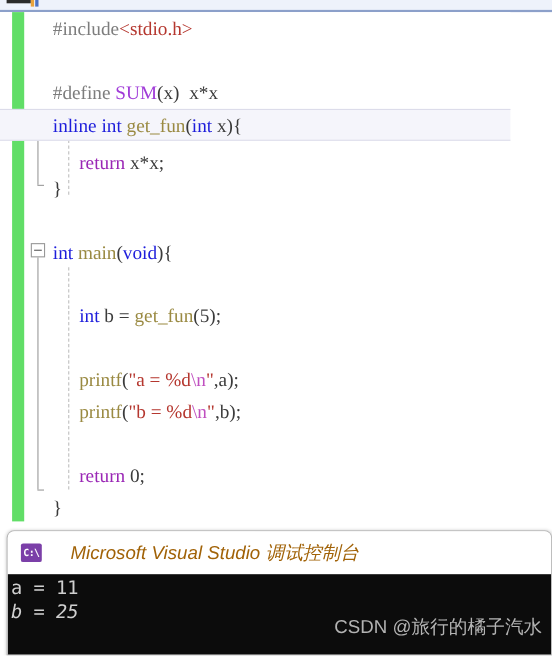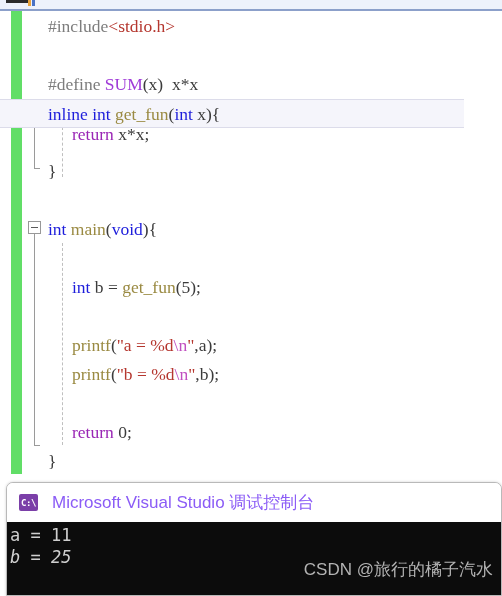--- a/index.html
+++ b/index.html
@@ -140,24 +140,25 @@
     border-radius: 2px;
     display: flex; align-items: center; justify-content: center;
     color: #ffffff;
     font-family: "DejaVu Sans Mono", monospace;
     font-size: 9px;
     font-weight: bold;
     letter-spacing: -0.5px;
     flex: none;
   }
   #console-title {
-    margin-left: 14px;
+    margin-left: 26px;
     font-family: "Liberation Sans", sans-serif;
     font-size: 17px;
-    color: #8b5cf6;
+    color: #a16207;
+    font-style: italic;
   }
   #console-body {
     position: absolute;
     left: 0; top: 39px;
     width: 100%; height: 75px;
     background: #0c0c0c;
     overflow: hidden;
   }
   .console-line {
     position: absolute;
@@ -206,21 +207,21 @@
   <div id="code">
 
     <div class="line" style="top:1px;"><span class="t-pre">#include</span><span class="t-hdr">&lt;stdio.h&gt;</span></div>
 
     <div class="line" style="top:30px;"></div>
 
     <div class="line line-highlight" style="top:88px;"><span class="t-kw">inline</span><span class="t-plain"> </span><span class="t-kw">int</span><span class="t-plain"> </span><span class="t-fn">get_fun</span><span class="t-plain">(</span><span class="t-kw">int</span><span class="t-plain"> </span><span class="t-plain">x</span><span class="t-plain">){</span></div>
 
     <div class="line" style="top:59px;"><span class="t-pre">#define</span><span class="t-plain"> </span><span class="t-macro">SUM</span><span class="t-plain">(x)</span><span class="t-plain">  </span><span class="t-plain">x*x</span></div>
 
-    <div class="line" style="top:109px; padding-left:72px;"><span class="t-ctrl">return</span><span class="t-plain"> </span><span class="t-plain">x*x</span><span class="t-plain">;</span></div>
+    <div class="line" style="top:123px; padding-left:72px;"><span class="t-ctrl">return</span><span class="t-plain"> </span><span class="t-plain">x*x</span><span class="t-plain">;</span></div>
 
     <div class="line" style="top:146px;"><span class="t-plain">}</span></div>
 
     <div class="line" style="top:175px;"></div>
 
     <div class="line" style="top:204px;"><span class="t-kw">int</span><span class="t-plain"> </span><span class="t-fn">main</span><span class="t-plain">(</span><span class="t-kw">void</span><span class="t-plain">){</span></div>
 
 
     <div class="line" style="top:262px; padding-left:72px;"><span class="t-kw">int</span><span class="t-plain"> </span><span class="t-plain">b</span><span class="t-plain"> = </span><span class="t-fn">get_fun</span><span class="t-plain">(</span><span class="t-plain">5</span><span class="t-plain">);</span></div>
 

